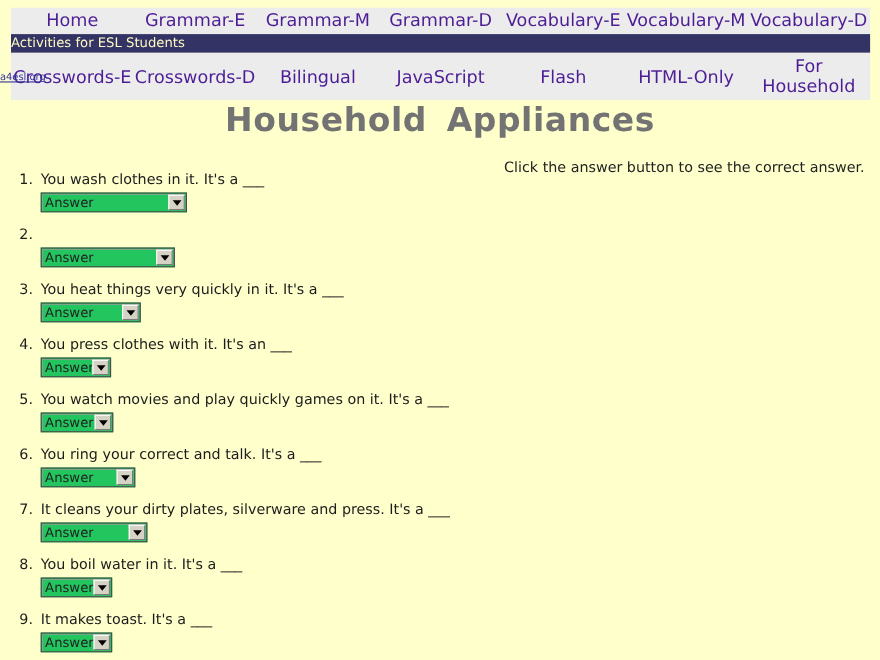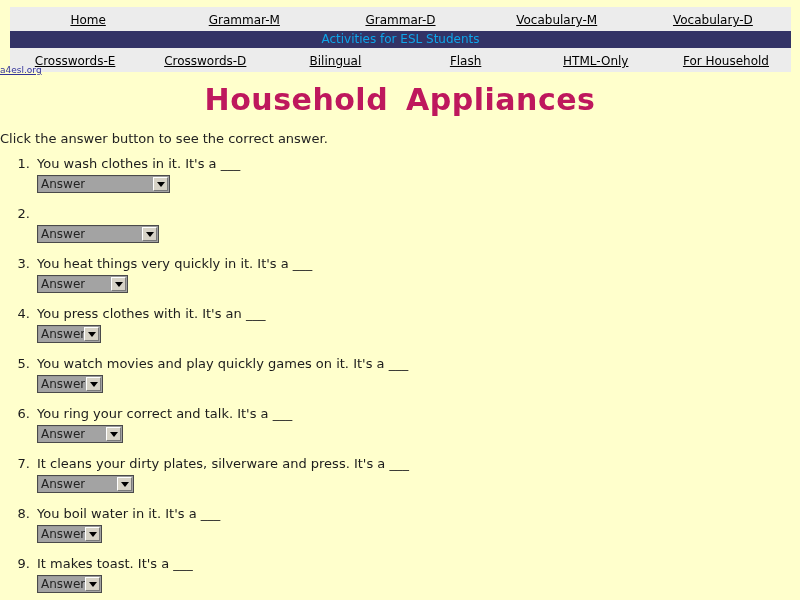--- a/index.html
+++ b/index.html
@@ -14,58 +14,58 @@
 
   
   .nav { position:absolute; left:10px; right:9px; top:7px; }
   .nav-row {
     display:flex; align-items:center;
     background:#ECECEC;
     padding:2px 0 3px 0;
   }
   .nav-cell { flex:1 1 0; text-align:center; }
   .nav-link {
-    color:#000000; font-size:12px;
-    text-decoration:underline; cursor:pointer;
+    color:#4c1d95; font-size:16px;
+    cursor:pointer;
     font-weight:500;
   }
   .nav-banner {
-    background:#333366; color:#0ea5e9;
-    text-align:center; font-size:12px;
+    background:#333366; color:#fef9c3;
+    font-size:12px;
     padding:1px 0 2px 0; line-height:14px;
   }
   .site-link-wrap { position:absolute; left:0; right:0; top:58px; text-align:left; }
   .site-link {
     color:#333399; font-size:9px;
     text-decoration:underline; cursor:pointer;
   }
 
   
   .page-title {
-    margin:0; position:absolute; left:0; right:0; top:82px;
+    margin:10px; position:absolute; left:0; right:0; top:82px;
     text-align:center;
-    font-size:30px; font-weight:bold; color:#be185d;
+    font-size:30px; font-weight:bold; color:#737373;
     letter-spacing:0.5px; word-spacing:7px;
   }
   .instruction {
-    margin:0; position:absolute; left:0; right:0; top:131px;
-    text-align:left; font-size:13px; color:#222222;
+    margin:14px; position:absolute; left:0; right:0; top:131px;
+    text-align:right; font-size:13px; color:#222222;
   }
 
   
   .questions { position:absolute; left:10px; top:156px; }
   .question { height:50px; }
   .q-line { display:flex; font-size:13px; line-height:16px; }
   .qnum { width:20px; text-align:right; flex:0 0 20px; }
   .qtext { margin-left:7px; white-space:nowrap; }
   .select-row { margin-left:27px; margin-top:3px; }
 
   .fake-select {
     height:18px; box-sizing:border-box;
-    background:#a3a3a3;
+    background:#22c55e;
     border:1px solid #4a4a4a;
     box-shadow:inset 1px 1px 0 #9a9a9a;
     display:flex; align-items:center; justify-content:space-between;
     cursor:pointer;
   }
   .select-value {
     font-size:12px; color:#222222; padding-left:3px;
     white-space:nowrap; overflow:hidden;
   }
   .select-arrow-btn {
@@ -81,30 +81,33 @@
     border-right:4px solid transparent;
     border-top:5px solid #000000;
   }
 </style>
 </head>
 <body>
 
 <div class="nav">
   <div class="nav-row">
     <div class="nav-cell"><a class="nav-link">Home</a></div>
+    <div class="nav-cell"><a class="nav-link">Grammar-E</a></div>
     <div class="nav-cell"><a class="nav-link">Grammar-M</a></div>
     <div class="nav-cell"><a class="nav-link">Grammar-D</a></div>
+    <div class="nav-cell"><a class="nav-link">Vocabulary-E</a></div>
     <div class="nav-cell"><a class="nav-link">Vocabulary-M</a></div>
     <div class="nav-cell"><a class="nav-link">Vocabulary-D</a></div>
   </div>
   <div class="nav-banner">Activities for ESL Students</div>
   <div class="nav-row">
     <div class="nav-cell"><a class="nav-link">Crosswords-E</a></div>
     <div class="nav-cell"><a class="nav-link">Crosswords-D</a></div>
     <div class="nav-cell"><a class="nav-link">Bilingual</a></div>
+    <div class="nav-cell"><a class="nav-link">JavaScript</a></div>
     <div class="nav-cell"><a class="nav-link">Flash</a></div>
     <div class="nav-cell"><a class="nav-link">HTML-Only</a></div>
     <div class="nav-cell"><a class="nav-link">For Household</a></div>
   </div>
 </div>
 <div class="site-link-wrap">
   <a class="site-link">a4esl.org</a>
 </div>
 
 <h1 class="page-title">Household Appliances</h1>

